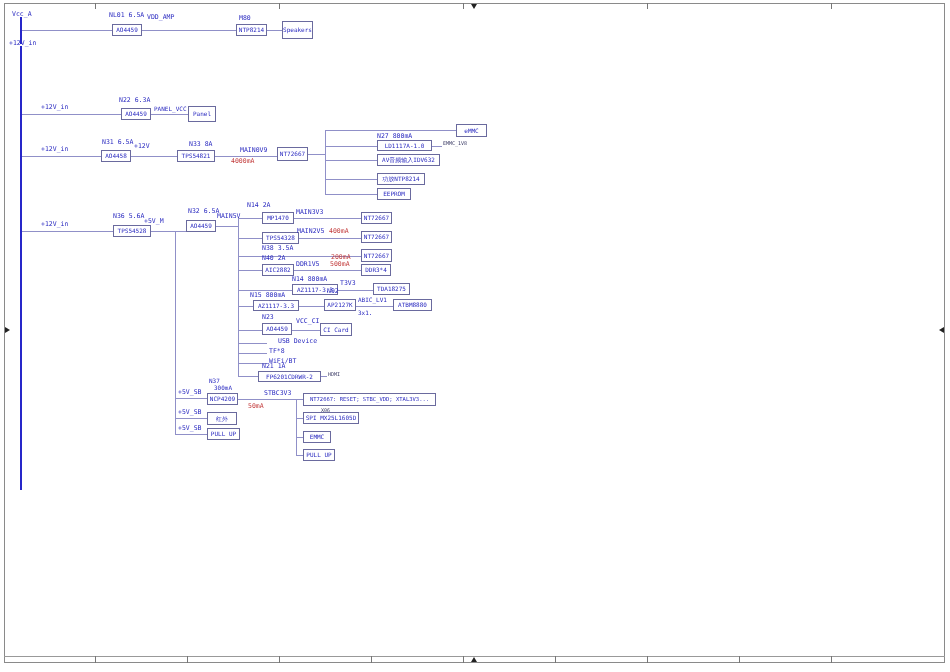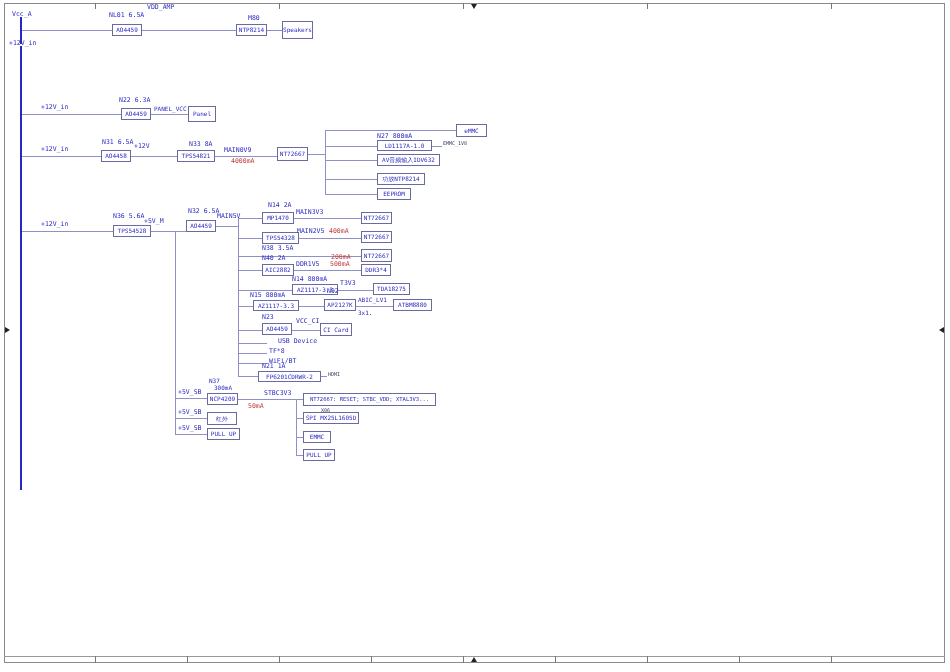--- a/index.html
+++ b/index.html
@@ -49,22 +49,22 @@
   <div class="tri-l" style="left:939px;top:327px"></div>
   <div class="tri-d" style="left:471px;top:4px"></div>
   <div class="tri-u" style="left:471px;top:657px"></div>
 
   <div class="lbl" style="left:12px;top:11px">Vcc_A</div>
   <div class="rail" style="left:20px;top:17px;height:27px"></div>
   <div class="h" style="left:22px;top:30px;width:90px"></div>
   <div class="lbl" style="left:109px;top:12px">NL01 6.5A</div>
   <div class="box" style="left:112px;top:24px;width:30px;height:12px">AO4459</div>
   <div class="h" style="left:142px;top:30px;width:94px"></div>
-  <div class="lbl" style="left:147px;top:4px">VDD_AMP</div>
-  <div class="lbl" style="left:248px;top:15px">M80</div>
+  <div class="lbl" style="left:147px;top:14px">VDD_AMP</div>
+  <div class="lbl" style="left:239px;top:15px">M80</div>
   <div class="box" style="left:236px;top:24px;width:31px;height:12px">NTP8214</div>
   <div class="h" style="left:267px;top:30px;width:15px"></div>
   <div class="box" style="left:282px;top:21px;width:31px;height:18px">Speakers</div>
   <div class="lbl" style="left:9px;top:40px">+12V_in</div>
 
   <div class="rail" style="left:20px;top:46px;height:444px"></div>
 
   <div class="lbl" style="left:41px;top:104px">+12V_in</div>
   <div class="h" style="left:22px;top:114px;width:99px"></div>
   <div class="lbl" style="left:119px;top:97px">N22 6.3A</div>
@@ -75,21 +75,21 @@
 
   <div class="lbl" style="left:41px;top:146px">+12V_in</div>
   <div class="h" style="left:22px;top:156px;width:79px"></div>
   <div class="lbl" style="left:102px;top:139px">N31 6.5A</div>
   <div class="box" style="left:101px;top:150px;width:30px;height:12px">AO4458</div>
   <div class="h" style="left:131px;top:156px;width:46px"></div>
   <div class="lbl" style="left:134px;top:143px">+12V</div>
   <div class="lbl" style="left:189px;top:141px">N33 8A</div>
   <div class="box" style="left:177px;top:150px;width:38px;height:12px">TPS54821</div>
   <div class="h" style="left:215px;top:156px;width:62px"></div>
-  <div class="lbl" style="left:224px;top:147px">MAIN0V9</div>
+  <div class="lbl" style="left:240px;top:147px">MAIN0V9</div>
   <div class="lbl red" style="left:231px;top:158px">4000mA</div>
   <div class="box" style="left:277px;top:147px;width:31px;height:14px">NT72667</div>
 
   <div class="h" style="left:308px;top:154px;width:17px"></div>
   <div class="v" style="left:325px;top:130px;height:65px"></div>
   <div class="h" style="left:325px;top:130px;width:131px"></div>
   <div class="box" style="left:456px;top:124px;width:31px;height:13px">eMMC</div>
   <div class="lbl" style="left:377px;top:133px">N27 800mA</div>
   <div class="h" style="left:325px;top:146px;width:52px"></div>
   <div class="box" style="left:377px;top:140px;width:55px;height:11px">LD1117A-1.0</div>
@@ -109,21 +109,21 @@
   <div class="lbl" style="left:144px;top:218px">+5V_M</div>
   <div class="h" style="left:151px;top:231px;width:35px"></div>
   <div class="v" style="left:175px;top:231px;height:203px"></div>
   <div class="lbl" style="left:188px;top:208px">N32 6.5A</div>
   <div class="box" style="left:186px;top:220px;width:30px;height:12px">AO4459</div>
   <div class="lbl" style="left:217px;top:213px">MAIN5V</div>
   <div class="h" style="left:216px;top:226px;width:22px"></div>
   <div class="v" style="left:238px;top:218px;height:158px"></div>
 
   <div class="h" style="left:238px;top:218px;width:24px"></div>
-  <div class="lbl" style="left:268px;top:202px">N14 2A</div>
+  <div class="lbl" style="left:247px;top:202px">N14 2A</div>
   <div class="box" style="left:262px;top:212px;width:32px;height:12px">MP1470</div>
   <div class="lbl" style="left:296px;top:209px">MAIN3V3</div>
   <div class="h" style="left:294px;top:218px;width:67px"></div>
   <div class="box" style="left:361px;top:212px;width:31px;height:12px">NT72667</div>
 
   <div class="h" style="left:238px;top:238px;width:24px"></div>
   <div class="box" style="left:262px;top:232px;width:37px;height:12px">TPS54328</div>
   <div class="lbl" style="left:297px;top:228px">MAIN2V5</div>
   <div class="lbl red" style="left:329px;top:228px">400mA</div>
   <div class="h" style="left:299px;top:238px;width:62px"></div>

